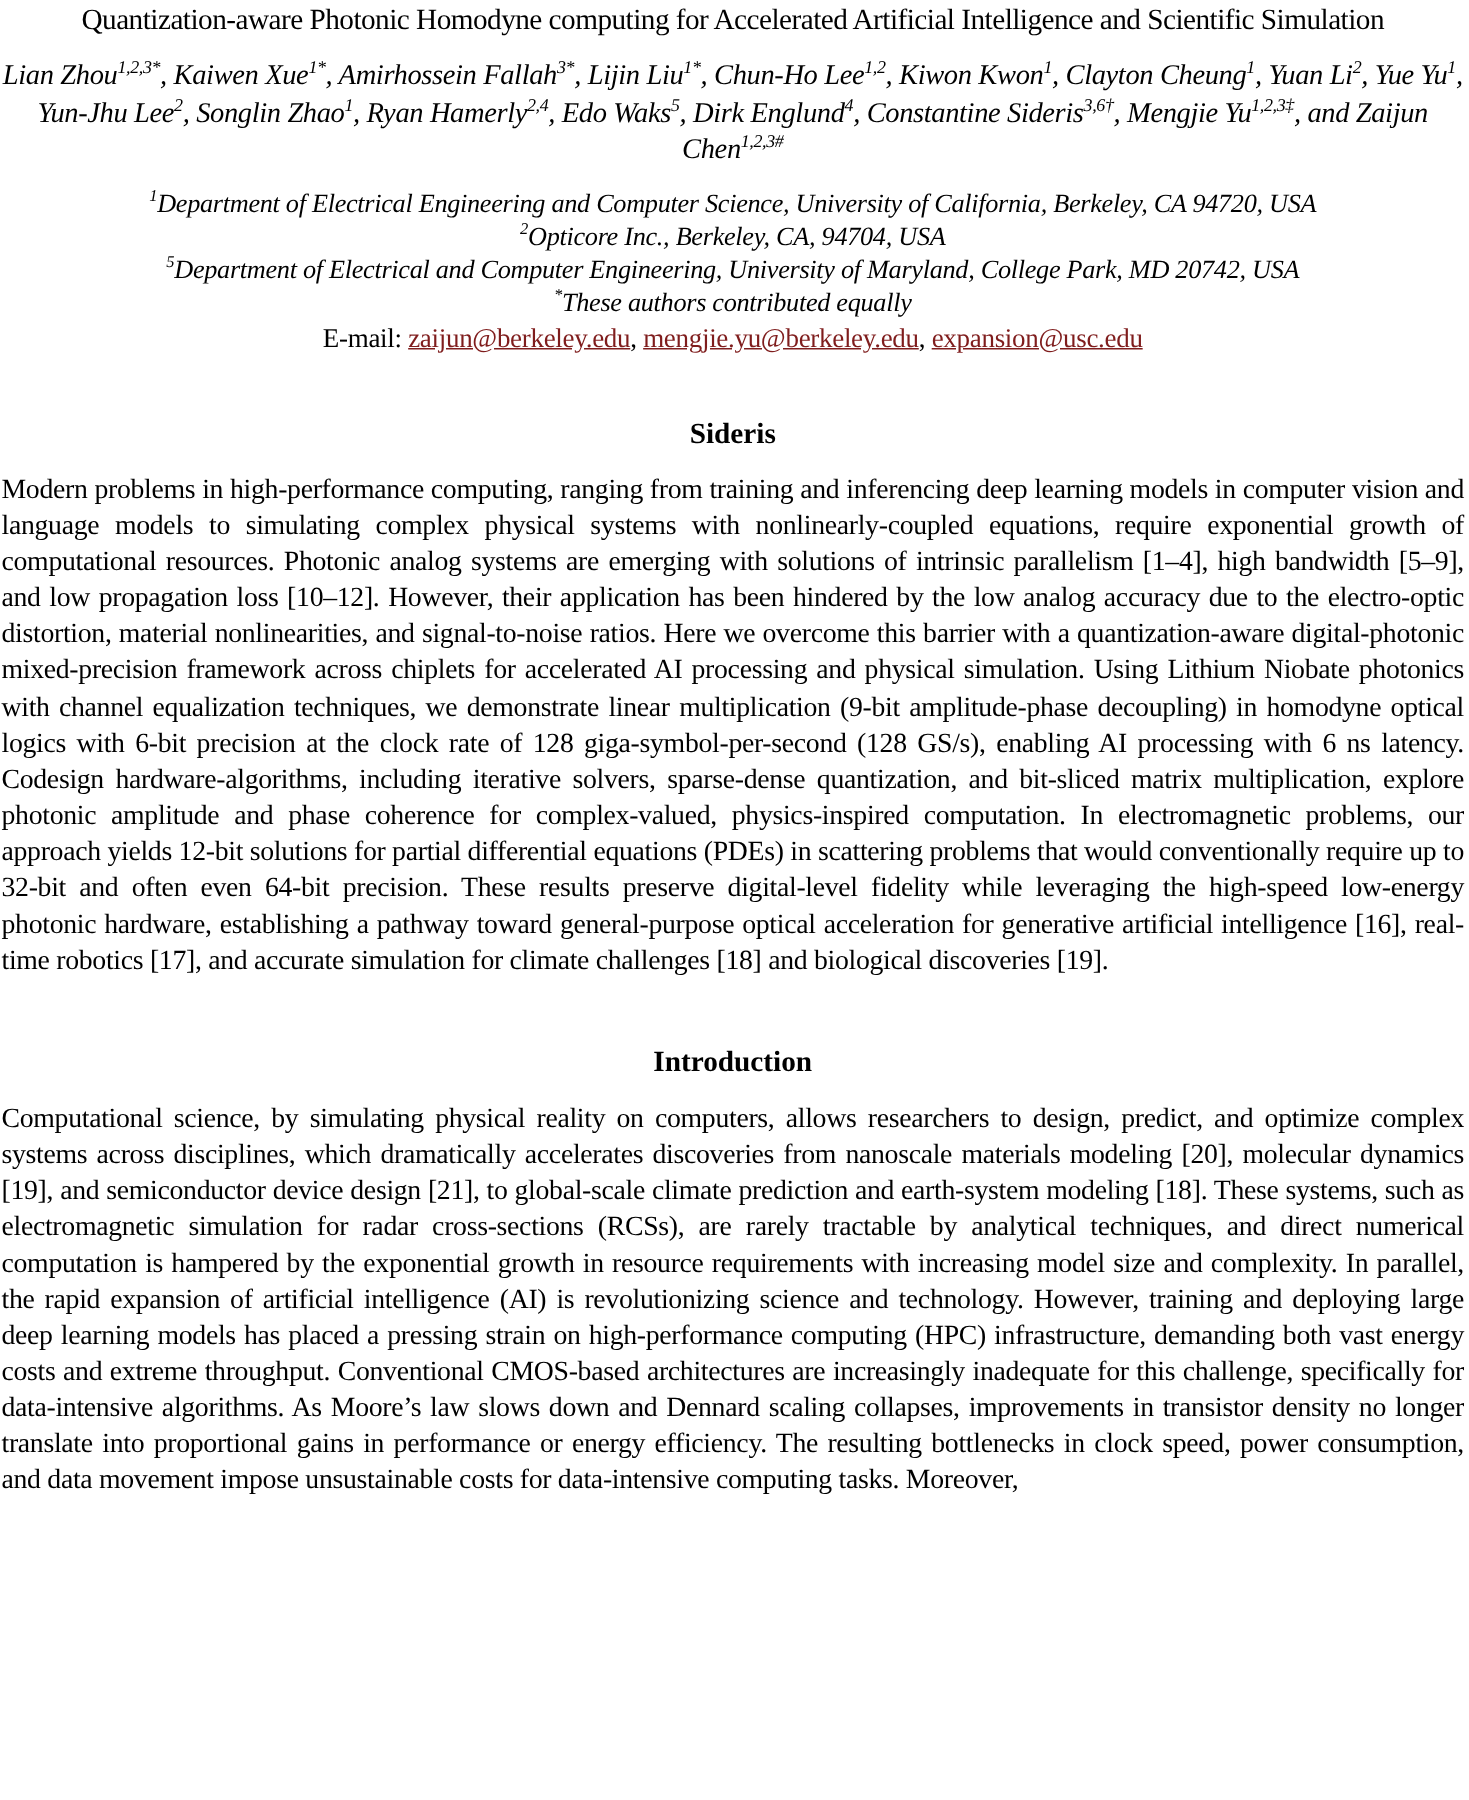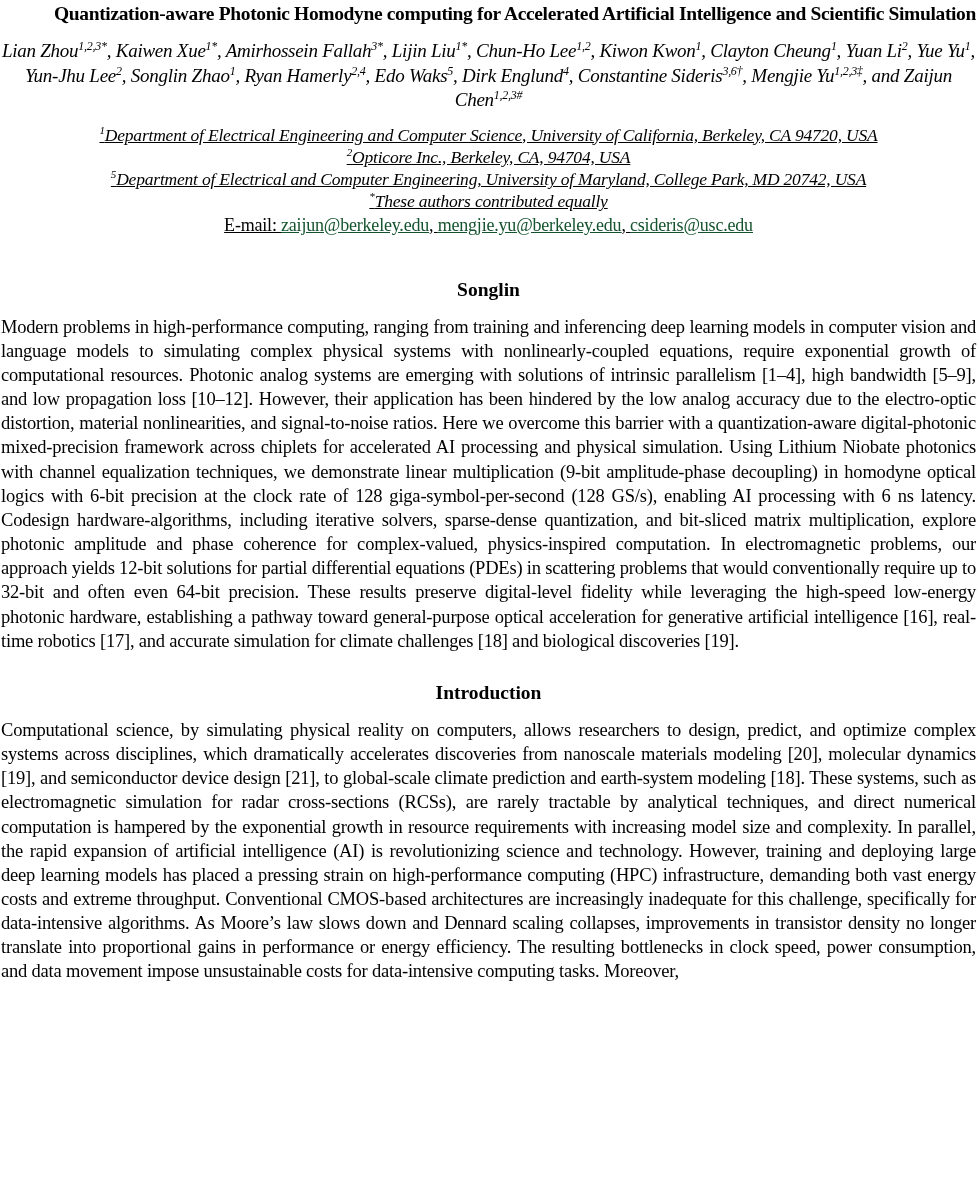--- a/index.html
+++ b/index.html
@@ -11,61 +11,60 @@
   }
   .page {
     width: 977px;
     padding: 2px 1px 0 1px;
     font-family: "Liberation Serif", serif;
     color: #000000;
     box-sizing: border-box;
   }
   .paper-title {
     font-size: 19.5px;
-    font-weight: bold;
-    text-align: right;
+    font-weight: normal;
+    text-align: center;
     line-height: 24px;
     letter-spacing: -0.35px;
   }
   .authors {
     margin-top: 13px;
     font-style: italic;
     font-size: 19px;
     line-height: 24.5px;
     text-align: center;
     letter-spacing: -0.25px;
   }
   .affiliations {
     margin-top: 11px;
     font-style: italic;
     font-size: 17.5px;
     line-height: 22.3px;
     text-align: center;
     letter-spacing: -0.2px;
-    text-decoration: underline;
   }
   .email-line {
     font-style: normal;
     font-size: 18px;
     line-height: 25px;
     text-align: center;
   }
   .email-line a {
-    color: #14532d;
+    color: #7f1d1d;
     text-decoration: underline;
     cursor: pointer;
   }
   .section-heading {
     font-size: 19.5px;
     font-weight: bold;
     text-align: center;
     line-height: 24px;
   }
   .heading-abstract { margin-top: 40px; }
-  .heading-introduction { margin-top: 28px; }
+  .heading-introduction { margin-top: 44px; }
   .body-para {
     margin: 13px 0 0 0;
     font-size: 18.5px;
     line-height: 24.15px;
     text-align: justify;
     letter-spacing: -0.2px;
   }
   sup {
     font-size: 0.63em;
     vertical-align: super;
@@ -83,25 +82,25 @@
   <div class="authors"><span>Lian Zhou<sup>1,2,3*</sup></span>, <span>Kaiwen Xue<sup>1*</sup></span>, <span>Amirhossein Fallah<sup>3*</sup></span>, <span>Lijin Liu<sup>1*</sup></span>, <span>Chun-Ho Lee<sup>1,2</sup></span>, <span>Kiwon Kwon<sup>1</sup></span>, <span>Clayton Cheung<sup>1</sup></span>, <span>Yuan Li<sup>2</sup></span>, <span>Yue Yu<sup>1</sup></span>, <span>Yun-Jhu Lee<sup>2</sup></span>, <span>Songlin Zhao<sup>1</sup></span>, <span>Ryan Hamerly<sup>2,4</sup></span>, <span>Edo Waks<sup>5</sup></span>, <span>Dirk Englund<sup>4</sup></span>, <span>Constantine Sideris<sup>3,6†</sup></span>, <span>Mengjie Yu<sup>1,2,3‡</sup></span>, <span>and Zaijun Chen<sup>1,2,3#</sup></span></div>
 
   <div class="affiliations">
     <div>
         <div><sup>1</sup>Department of Electrical Engineering and Computer Science, University of California, Berkeley, CA 94720, USA</div>
         <div><sup>2</sup>Opticore Inc., Berkeley, CA, 94704, USA</div>
         <div><sup>5</sup>Department of Electrical and Computer Engineering, University of Maryland, College Park, MD 20742, USA</div>
       </div>
     <div><sup>*</sup>These authors contributed equally</div>
     <div class="email-line">
-      <span>E-mail: </span><span><a>zaijun@berkeley.edu</a>, <a>mengjie.yu@berkeley.edu</a>, <a>csideris@usc.edu</a></span>
+      <span>E-mail: </span><span><a>zaijun@berkeley.edu</a>, <a>mengjie.yu@berkeley.edu</a>, <a>expansion@usc.edu</a></span>
     </div>
   </div>
 
-  <div class="section-heading heading-abstract">Songlin</div>
+  <div class="section-heading heading-abstract">Sideris</div>
 
   <div class="body-para">Modern problems in high-performance computing, ranging from training and inferencing deep learning models in computer vision and language models to simulating complex physical systems with nonlinearly-coupled equations, require exponential growth of computational resources. Photonic analog systems are emerging with solutions of intrinsic parallelism [1–4], high bandwidth [5–9], and low propagation loss [10–12]. However, their application has been hindered by the low analog accuracy due to the electro-optic distortion, material nonlinearities, and signal-to-noise ratios. Here we overcome this barrier with a quantization-aware digital-photonic mixed-precision framework across chiplets for accelerated AI processing and physical simulation. Using Lithium Niobate photonics with channel equalization techniques, we demonstrate linear multiplication (9-bit amplitude-phase decoupling) in homodyne optical logics with 6-bit precision at the clock rate of 128 giga-symbol-per-second (128 GS/s), enabling AI processing with 6 ns latency. Codesign hardware-algorithms, including iterative solvers, sparse-dense quantization, and bit-sliced matrix multiplication, explore photonic amplitude and phase coherence for complex-valued, physics-inspired computation. In electromagnetic problems, our approach yields 12-bit solutions for partial differential equations (PDEs) in scattering problems that would conventionally require up to 32-bit and often even 64-bit precision. These results preserve digital-level fidelity while leveraging the high-speed low-energy photonic hardware, establishing a pathway toward general-purpose optical acceleration for generative artificial intelligence [16], real-time robotics [17], and accurate simulation for climate challenges [18] and biological discoveries [19].</div>
 
   <div class="section-heading heading-introduction">Introduction</div>
 
   <div class="body-para">Computational science, by simulating physical reality on computers, allows researchers to design, predict, and optimize complex systems across disciplines, which dramatically accelerates discoveries from nanoscale materials modeling [20], molecular dynamics [19], and semiconductor device design [21], to global-scale climate prediction and earth-system modeling [18]. These systems, such as electromagnetic simulation for radar cross-sections (RCSs), are rarely tractable by analytical techniques, and direct numerical computation is hampered by the exponential growth in resource requirements with increasing model size and complexity. In parallel, the rapid expansion of artificial intelligence (AI) is revolutionizing science and technology. However, training and deploying large deep learning models has placed a pressing strain on high-performance computing (HPC) infrastructure, demanding both vast energy costs and extreme throughput. Conventional CMOS-based architectures are increasingly inadequate for this challenge, specifically for data-intensive algorithms. As Moore’s law slows down and Dennard scaling collapses, improvements in transistor density no longer translate into proportional gains in performance or energy efficiency. The resulting bottlenecks in clock speed, power consumption, and data movement impose unsustainable costs for data-intensive computing tasks. Moreover,</div>
 
 </div>
 
 </body></html>

